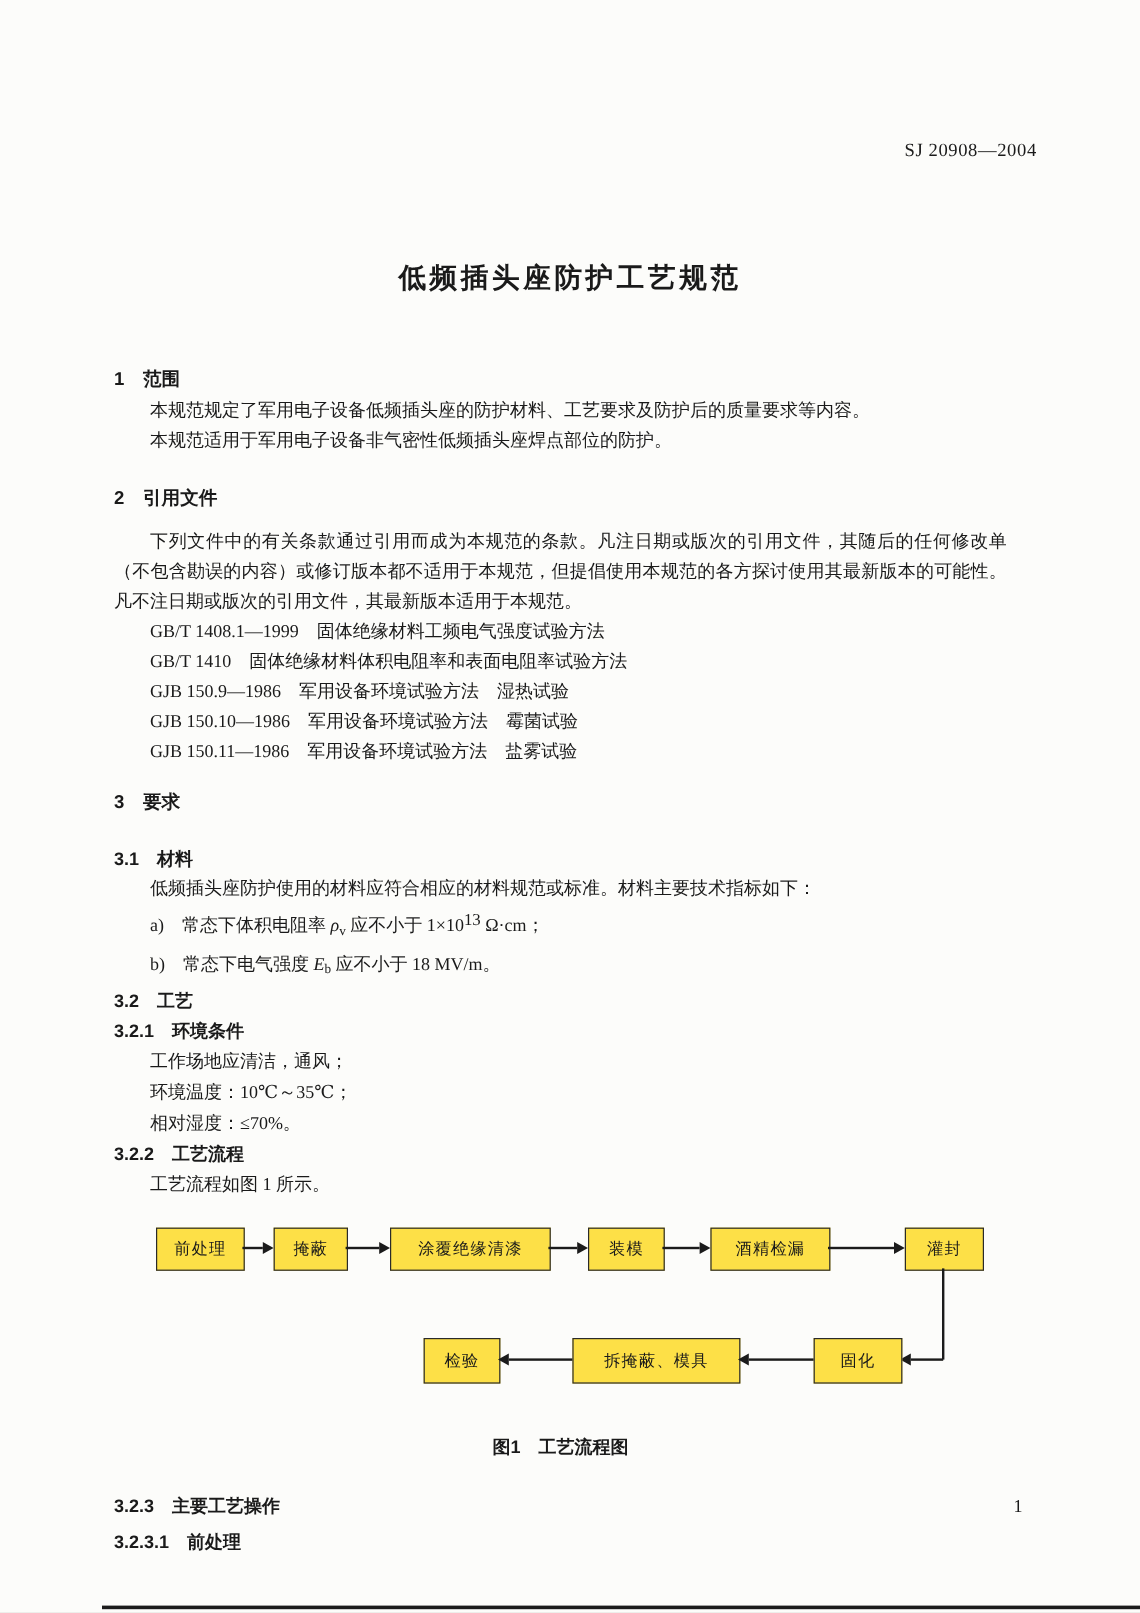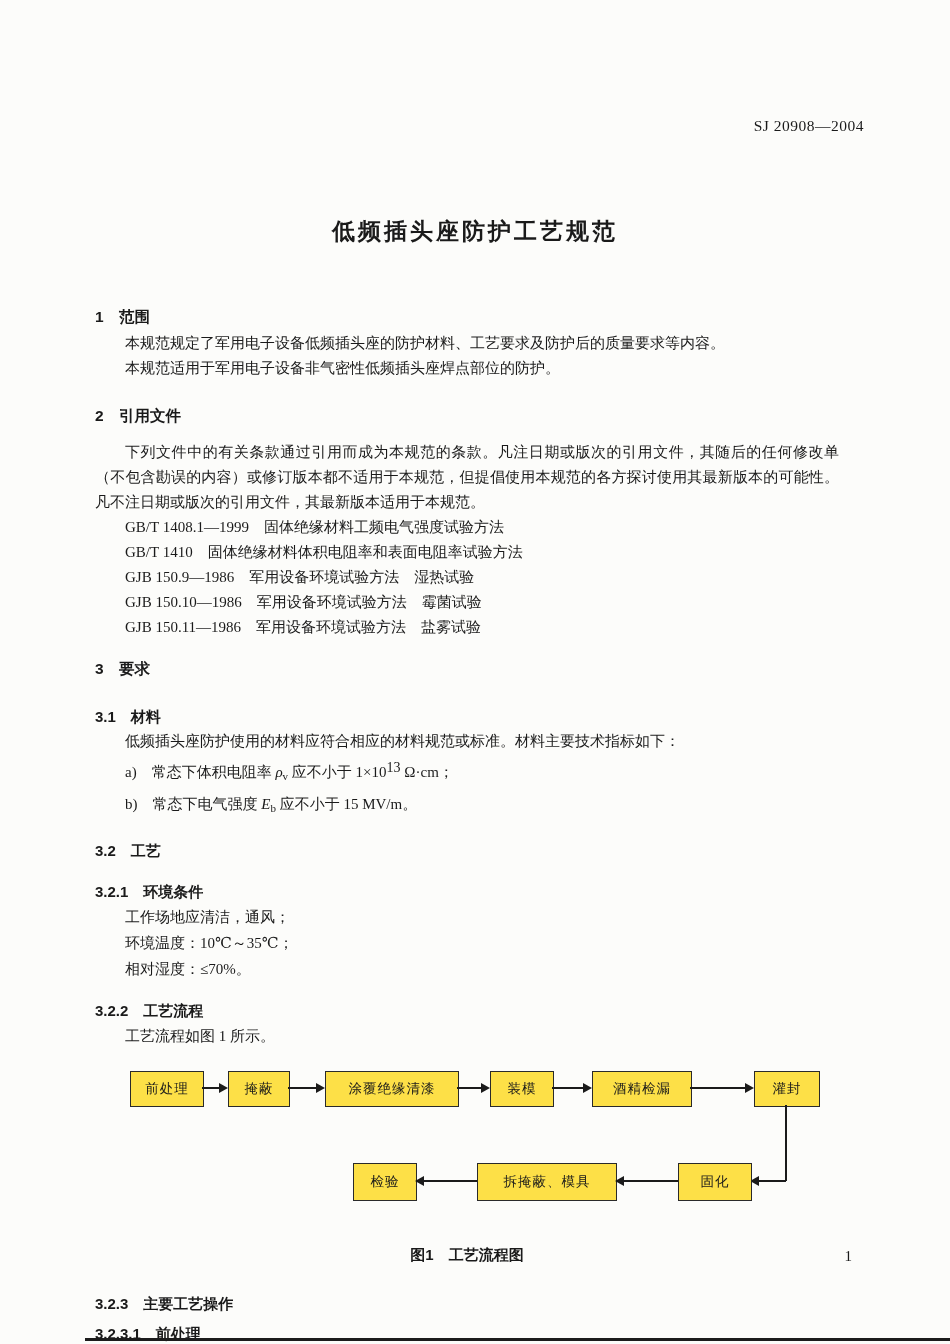--- a/index.html
+++ b/index.html
@@ -54,21 +54,21 @@
     white-space: pre-wrap;
   }
   .sec.s1 { margin: 4px 0 2px; }
   .sec.s2 { margin: 22px 0 12px; }
   .sec.s3 { margin: 16px 0 23px; }
   .sub {
     font-family: "Liberation Sans", "DejaVu Sans", sans-serif;
     font-size: 15px;
     font-weight: bold;
     line-height: 25px;
-    margin: 16px 0 0;
+    margin: 0 0 0;
     white-space: pre-wrap;
   }
   .sub.gap-top { margin-top: 24px; }
   .sub.gap-small { margin-top: 5px; }
   p.ind { margin: 0; text-indent: 2em; }
   .ref {
     padding-left: 2em;
     line-height: 25px;
     white-space: pre-wrap;
   }
@@ -189,21 +189,21 @@
       <div class="ref">GJB 150.9—1986　军用设备环境试验方法　湿热试验</div>
       <div class="ref">GJB 150.10—1986　军用设备环境试验方法　霉菌试验</div>
       <div class="ref">GJB 150.11—1986　军用设备环境试验方法　盐雾试验</div>
     </div>
 
     <h2 class="sec s3">3　要求</h2>
 
     <h3 class="sub">3.1　材料</h3>
     <p class="ind">低频插头座防护使用的材料应符合相应的材料规范或标准。材料主要技术指标如下：</p>
     <div class="item"><span>a)　常态下体积电阻率 </span><span class="var">ρ</span><sub class="sm">v</sub><span> 应不小于 1×10</span><sup class="sm">13</sup><span> Ω·cm；</span></div>
-    <div class="item"><span>b)　常态下电气强度 </span><span class="var">E</span><sub class="sm">b</sub><span> 应不小于 15 MV/m。</span></div>
+    <div class="item"><span>b)　常态下电气强度 </span><span class="var">E</span><sub class="sm">b</sub><span> 应不小于 18 MV/m。</span></div>
 
     <h3 class="sub">3.2　工艺</h3>
 
     <h3 class="sub">3.2.1　环境条件</h3>
     <p class="plain">工作场地应清洁，通风；</p>
     <p class="plain">环境温度：10℃～35℃；</p>
     <p class="plain">相对湿度：≤70%。</p>
 
     <h3 class="sub">3.2.2　工艺流程</h3>
     <p class="plain">工艺流程如图 1 所示。</p>

